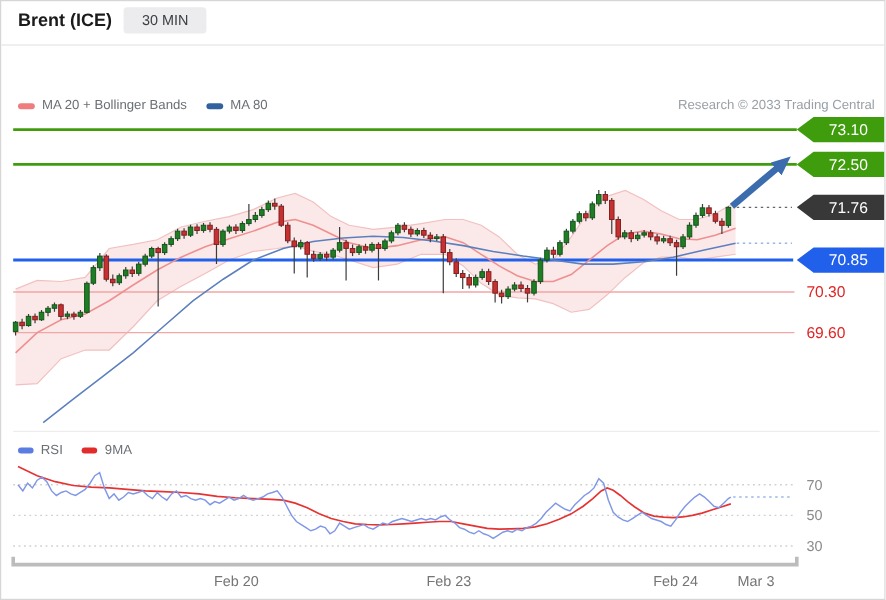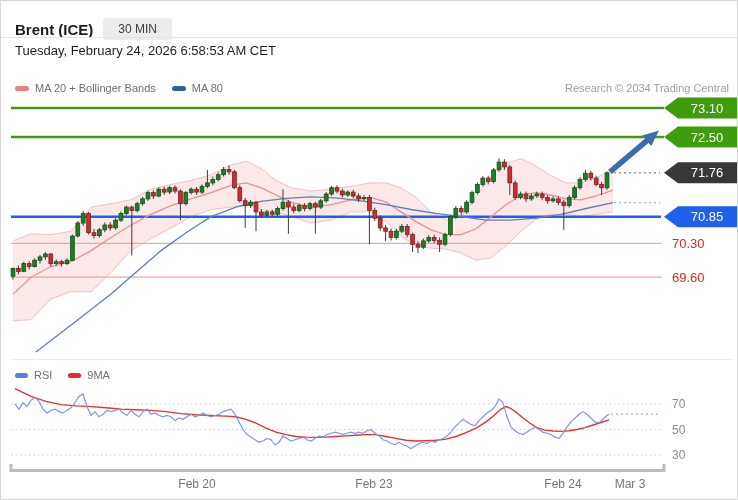--- a/index.html
+++ b/index.html
@@ -1,17 +1,17 @@
 <!DOCTYPE html>
 <html><head>
 <meta charset="utf-8">
 <style>
   html,body{margin:0;padding:0;background:#f3f4f6;font-family:"Liberation Sans","DejaVu Sans",sans-serif;}
   .card{position:relative;width:738px;height:500px;background:#fff;border:1px solid #d6d6d6;box-sizing:border-box;overflow:hidden;}
-  .header{position:absolute;top:15px;left:14px;height:26px;display:flex;align-items:center;gap:10px;}
+  .header{position:absolute;top:3px;left:14px;height:26px;display:flex;align-items:center;gap:10px;}
   .title{font-size:15px;font-weight:bold;color:#1b1b1b;}
   .tf-badge{background:#ececef;color:#3c4043;font-size:12px;padding:4px 15px;border-radius:3px;cursor:default;}
   .hdr-divider{position:absolute;top:36px;left:0;width:100%;height:0;border-top:1px solid #e4e4e8;}
   .datetime{position:absolute;top:42px;left:14px;font-size:13px;color:#1f1f1f;}
   .legend-row{position:absolute;top:80px;left:14px;right:8px;height:14px;display:flex;align-items:center;font-size:11px;color:#6b7075;}
   .dash{display:inline-block;width:14px;height:5px;border-radius:2.5px;margin-right:6px;}
   .legend-label{margin-right:16px;}
   .research{margin-left:auto;color:#9aa0a6;font-size:11px;}
   .rsi-legend{position:absolute;top:368px;left:14px;height:12px;display:flex;align-items:center;font-size:11px;color:#6b7075;}
   .rsi-legend .dash{width:13px;height:5px;}
@@ -19,28 +19,27 @@
 </style>
 </head>
 <body>
 
 <div class="card">
   <div class="header">
     <span class="title">Brent (ICE)</span>
     <span class="tf-badge">30 MIN</span>
   </div>
   <div class="hdr-divider"></div>
-  <div class="datetime">Tuesday, February 24, 2026 6:58:53 AM CET</div>
 
   <div class="legend-row">
     <span class="dash" style="background:#ee7d7d"></span>
     <span class="legend-label">MA 20 + Bollinger Bands</span>
     <span class="dash" style="background:#31619e"></span>
     <span class="legend-label">MA 80</span>
-    <span class="research">Research © 2034 Trading Central</span>
+    <span class="research">Research © 2033 Trading Central</span>
   </div>
 
   <svg id="chart" viewBox="0 95 738 405" aria-hidden="true">
       <polygon points="12,239.9 30,232.7 50,233.6 70,230.2 90,206.1 110,202.7 130,198.8 150,188.2 170,183.4 190,179.5 210,173.7 230,164.0 245,160.2 260,167.4 275,179.5 290,186.7 310,190.1 330,188.2 350,185.3 370,181.9 385,181.9 400,186.7 415,196.4 430,210.9 445,219.1 460,215.7 475,196.4 490,174.7 505,162.6 520,157.7 535,165.0 550,174.7 565,181.9 580,181.9 595,177.1 612,167.4 612,210.9 595,213.3 580,215.7 565,213.3 550,213.3 535,218.2 520,230.2 505,244.7 490,256.8 475,259.2 460,252.0 445,248.1 430,247.2 415,244.7 400,235.1 385,220.6 370,210.9 350,210.9 330,219.1 310,222.0 290,215.7 275,210.9 260,208.5 245,203.7 230,206.1 210,208.5 190,215.7 170,226.9 150,237.5 130,249.6 110,271.3 90,290.7 70,290.7 50,297.9 30,318.7 12,319.7" fill="#f9dada" opacity="0.6"></polygon>
       <polyline points="12,239.9 30,232.7 50,233.6 70,230.2 90,206.1 110,202.7 130,198.8 150,188.2 170,183.4 190,179.5 210,173.7 230,164.0 245,160.2 260,167.4 275,179.5 290,186.7 310,190.1 330,188.2 350,185.3 370,181.9 385,181.9 400,186.7 415,196.4 430,210.9 445,219.1 460,215.7 475,196.4 490,174.7 505,162.6 520,157.7 535,165.0 550,174.7 565,181.9 580,181.9 595,177.1 612,167.4" fill="none" stroke="#f2c0c0" stroke-width="1"></polyline>
       <polyline points="12,319.7 30,318.7 50,297.9 70,290.7 90,290.7 110,271.3 130,249.6 150,237.5 170,226.9 190,215.7 210,208.5 230,206.1 245,203.7 260,208.5 275,210.9 290,215.7 310,222.0 330,219.1 350,210.9 370,210.9 385,220.6 400,235.1 415,244.7 430,247.2 445,248.1 460,252.0 475,259.2 490,256.8 505,244.7 520,230.2 535,218.2 550,213.3 565,213.3 580,215.7 595,213.3 612,210.9" fill="none" stroke="#f2c0c0" stroke-width="1"></polyline>
       <line x1="10" x2="663" y1="107.0" y2="107.0" stroke="#3f9c0d" stroke-width="2.4"></line>
       <line x1="10" x2="663" y1="136.0" y2="136.0" stroke="#3f9c0d" stroke-width="2.4"></line>
       <line x1="10" x2="660" y1="215.7" y2="215.7" stroke="#2160ea" stroke-width="2.4"></line>
       <line x1="10" x2="661" y1="242.3" y2="242.3" stroke="#f2a6a6" stroke-width="1.2"></line>

